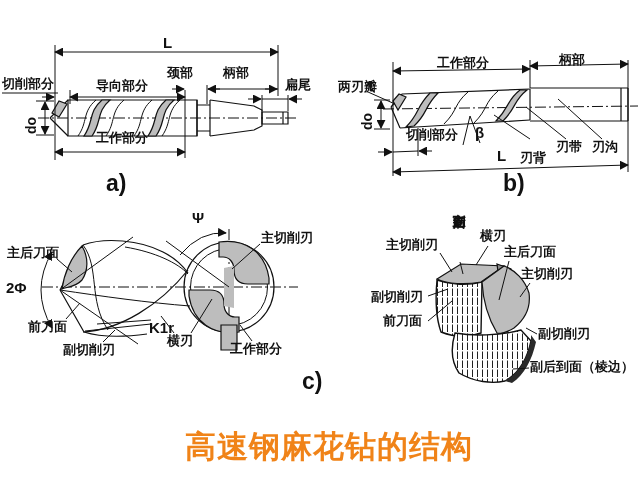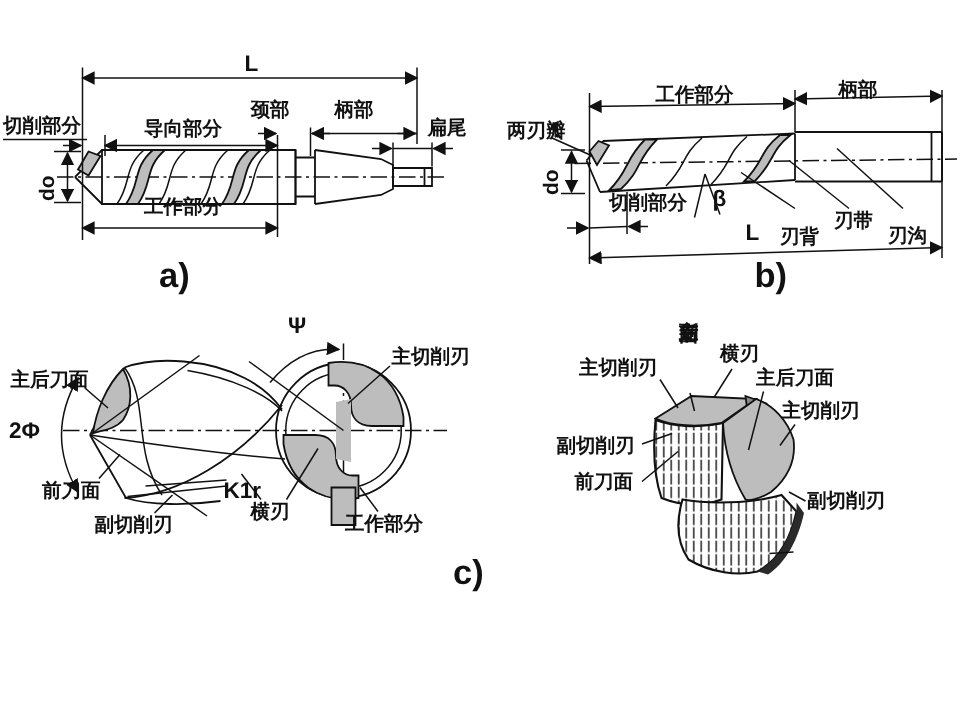--- a/index.html
+++ b/index.html
@@ -181,21 +181,21 @@
   <div class="lbl cap" style="left:106px;top:171px">a)</div>
 
   <div class="lbl" style="left:437px;top:56px">工作部分</div>
   <div class="lbl" style="left:559px;top:53px">柄部</div>
   <div class="lbl" style="left:338px;top:80px">两刃瓣</div>
   <div class="lbl rot" style="left:360px;top:130px">do</div>
   <div class="lbl" style="left:406px;top:128px">切削部分</div>
   <div class="lbl dim" style="left:475px;top:125px">β</div>
   <div class="lbl" style="left:520px;top:151px">刃背</div>
   <div class="lbl" style="left:556px;top:140px">刃带</div>
-  <div class="lbl" style="left:592px;top:150px">刃沟</div>
+  <div class="lbl" style="left:592px;top:140px">刃沟</div>
   <div class="lbl dim" style="left:497px;top:148px">L</div>
   <div class="lbl cap" style="left:503px;top:171px">b)</div>
 
   <div class="lbl" style="left:7px;top:246px">主后刀面</div>
   <div class="lbl dim" style="left:6px;top:280px">2Φ</div>
   <div class="lbl" style="left:28px;top:320px">前刀面</div>
   <div class="lbl" style="left:63px;top:343px">副切削刃</div>
   <div class="lbl dim" style="left:149px;top:320px">K1r</div>
   <div class="lbl" style="left:167px;top:334px">横刃</div>
   <div class="lbl dim" style="left:192px;top:210px">Ψ</div>
@@ -204,14 +204,16 @@
   <div class="lbl cap" style="left:302px;top:369px">c)</div>
 
   <div class="lbl" style="left:386px;top:238px">主切削刃</div>
   <div class="lbl vtext" style="left:452px;top:203px">主后到面</div>
   <div class="lbl" style="left:480px;top:229px">横刃</div>
   <div class="lbl" style="left:504px;top:245px">主后刀面</div>
   <div class="lbl" style="left:521px;top:267px">主切削刃</div>
   <div class="lbl" style="left:371px;top:290px">副切削刃</div>
   <div class="lbl" style="left:383px;top:314px">前刀面</div>
   <div class="lbl" style="left:538px;top:327px">副切削刃</div>
-
+  <div class="lbl" style="left:530px;top:360px">副后到面（棱边）</div>
+
+  <div id="title" style="left: 329px; top: 426px; color: rgb(240, 131, 24);">高速钢麻花钻的结构</div>
 </div>
 
 </body></html>

